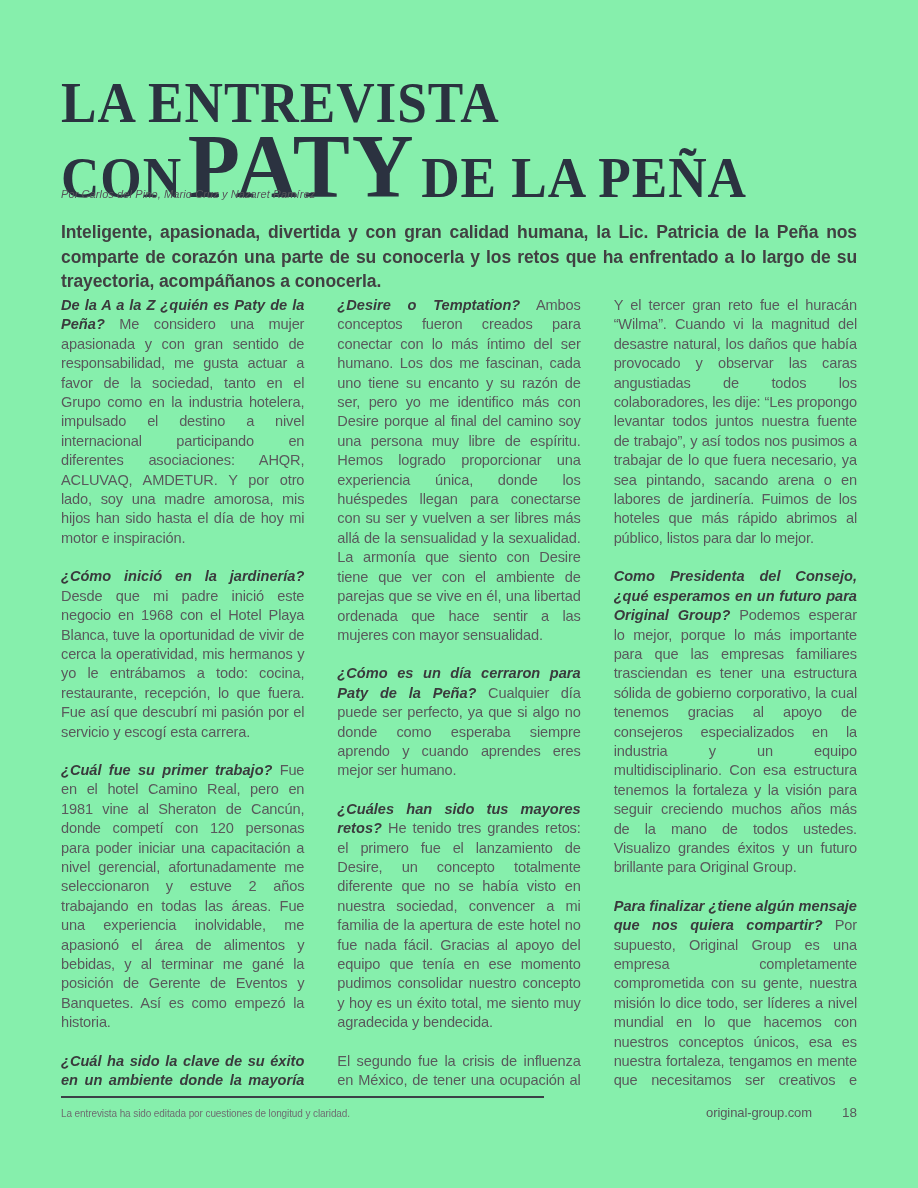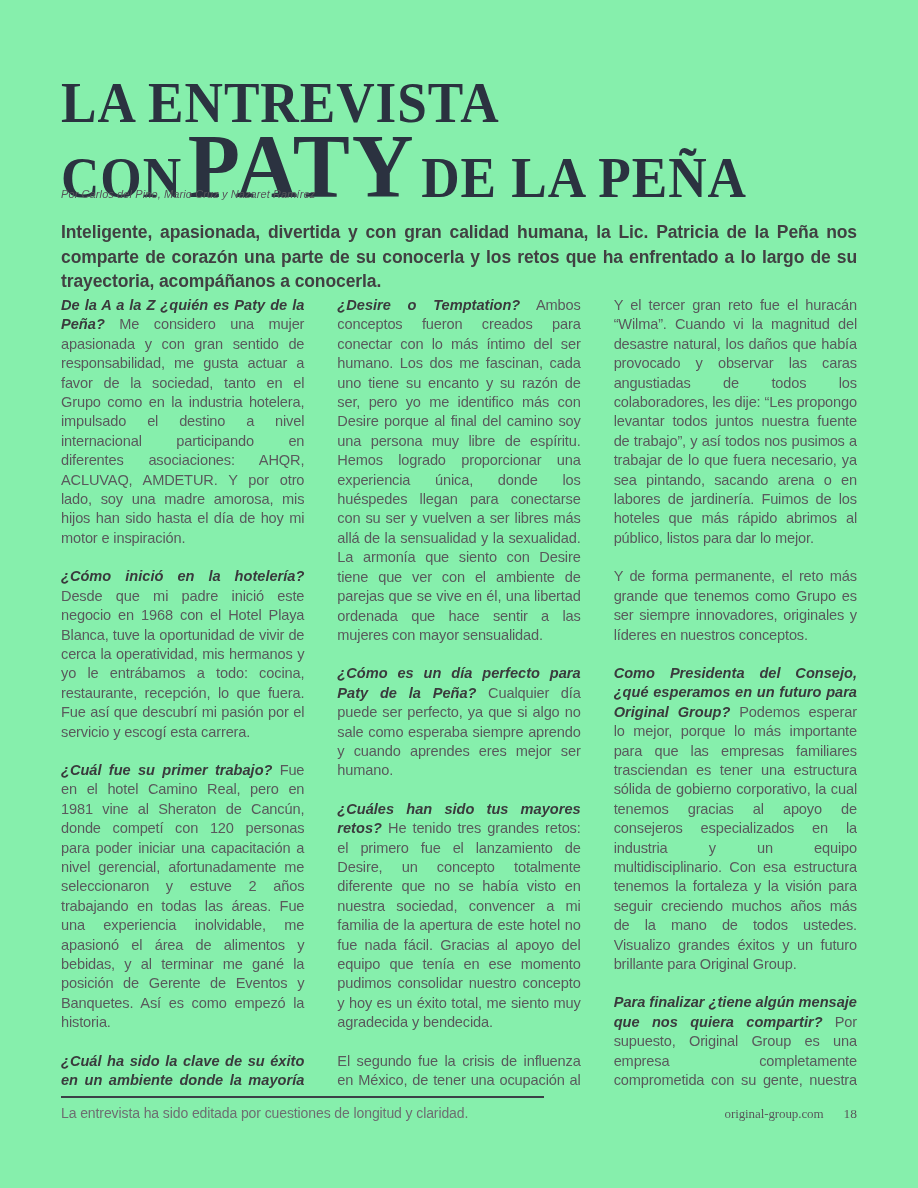--- a/index.html
+++ b/index.html
@@ -59,57 +59,56 @@
 
   
   .footer-rule {
     position: absolute; left: 61px; top: 1096px;
     width: 483px; height: 2px; background: #3b4046;
   }
   .footer-row {
     position: absolute; left: 61px; right: 61px; top: 1105px;
     display: flex; justify-content: space-between; align-items: baseline;
   }
-  .footer-note { font-size: 14px; color: #6d6e71; letter-spacing: -0.1px; }
-  .footer-right { display: flex; align-items: baseline; gap: 20px; font-family: Liberation Serif, serif; }
+  .footer-note { font-size: 10px; color: #6d6e71; letter-spacing: -0.1px; }
+  .footer-right { display: flex; align-items: baseline; gap: 30px; }
   .footer-site { font-size: 13px; color: #58595b; letter-spacing: -0.1px; }
   .footer-page { font-size: 13.5px; color: #58595b; }
 </style>
 </head>
 <body>
 
 <div class="page">
 
   <div class="masthead">
     <div class="title-line1">LA ENTREVISTA</div>
     <div class="title-line2"><span>CON</span><span class="big-name">PATY</span><span>DE LA PEÑA</span></div>
   </div>
   <div class="byline">Por Carlos del Pino, Mario Cruz y Nazaret Ramírez</div>
 
   <p class="intro">Inteligente, apasionada, divertida y con gran calidad humana, la Lic. Patricia de la Peña nos comparte de corazón una parte de su conocerla y los retos que ha enfrentado a lo largo de su trayectoria, acompáñanos a conocerla.</p>
 
   <div class="columns">
 
     <div class="col">
       <p class="qa"><span class="q">De la A a la Z ¿quién es Paty de la Peña?</span> <span>Me considero una mujer apasionada y con gran sentido de responsabilidad, me gusta actuar a favor de la sociedad, tanto en el Grupo como en la industria hotelera, impulsado el destino a nivel internacional participando en diferentes asociaciones: AHQR, ACLUVAQ, AMDETUR. Y por otro lado, soy una madre amorosa, mis hijos han sido hasta el día de hoy mi motor e inspiración.</span></p>
-      <p class="qa"><span class="q">¿Cómo inició en la hotelería?</span> <span>Desde que mi padre inició este negocio en 1968 con el Hotel Playa Blanca, tuve la oportunidad de vivir de cerca la operatividad, mis hermanos y yo le entrábamos a todo: cocina, restaurante, recepción, lo que fuera. Fue así que descubrí mi pasión por el servicio y escogí esta carrera.</span></p>
+      <p class="qa"><span class="q">¿Cómo inició en la jardinería?</span> <span>Desde que mi padre inició este negocio en 1968 con el Hotel Playa Blanca, tuve la oportunidad de vivir de cerca la operatividad, mis hermanos y yo le entrábamos a todo: cocina, restaurante, recepción, lo que fuera. Fue así que descubrí mi pasión por el servicio y escogí esta carrera.</span></p>
       <p class="qa"><span class="q">¿Cuál fue su primer trabajo?</span> <span>Fue en el hotel Camino Real, pero en 1981 vine al Sheraton de Cancún, donde competí con 120 personas para poder iniciar una capacitación a nivel gerencial, afortunadamente me seleccionaron y estuve 2 años trabajando en todas las áreas. Fue una experiencia inolvidable, me apasionó el área de alimentos y bebidas, y al terminar me gané la posición de Gerente de Eventos y Banquetes. Así es como empezó la historia.</span></p>
       <p class="qa"><span class="q">¿Cuál ha sido la clave de su éxito en un ambiente donde la mayoría son hombres?</span> <span>Considero que ha sido mi competitividad, la pasión y el amor al turismo. Sin duda te ganas el respeto cuando eres capaz y se dan cuenta que conoces del tema, me encanta competir, desde mi punto de vista hombres y mujeres tenemos las mismas capacidades.</span></p>
     </div>
 
     <div class="col">
       <p class="qa"><span class="q">¿Desire o Temptation?</span> <span>Ambos conceptos fueron creados para conectar con lo más íntimo del ser humano. Los dos me fascinan, cada uno tiene su encanto y su razón de ser, pero yo me identifico más con Desire porque al final del camino soy una persona muy libre de espíritu. Hemos logrado proporcionar una experiencia única, donde los huéspedes llegan para conectarse con su ser y vuelven a ser libres más allá de la sensualidad y la sexualidad. La armonía que siento con Desire tiene que ver con el ambiente de parejas que se vive en él, una libertad ordenada que hace sentir a las mujeres con mayor sensualidad.</span></p>
-      <p class="qa"><span class="q">¿Cómo es un día perfecto para Paty de la Peña?</span> <span>Cualquier día puede ser perfecto, ya que si algo no sale como esperaba siempre aprendo y cuando aprendes eres mejor ser humano.</span></p>
+      <p class="qa"><span class="q">¿Cómo es un día cerraron para Paty de la Peña?</span> <span>Cualquier día puede ser perfecto, ya que si algo no donde como esperaba siempre aprendo y cuando aprendes eres mejor ser humano.</span></p>
       <p class="qa"><span class="q">¿Cuáles han sido tus mayores retos?</span> <span>He tenido tres grandes retos: el primero fue el lanzamiento de Desire, un concepto totalmente diferente que no se había visto en nuestra sociedad, convencer a mi familia de la apertura de este hotel no fue nada fácil. Gracias al apoyo del equipo que tenía en ese momento pudimos consolidar nuestro concepto y hoy es un éxito total, me siento muy agradecida y bendecida.</span></p>
       <p class="qa"><span>El segundo fue la crisis de influenza en México, de tener una ocupación al 100% de repente nos quedamos al 10%, debido a que se cerraron las fronteras y aeropuertos. Son momentos donde no puedes esperar a ver qué pasa, tienes que tomar decisiones porque somos una fuente de empleo para muchas familias. Para conservar a todo nuestro equipo, decidimos bajar con días solidarios la nómina de todos, la gente aceptó feliz y salimos adelante.</span></p>
     </div>
 
     <div class="col">
       <p class="qa"><span>Y el tercer gran reto fue el huracán “Wilma”. Cuando vi la magnitud del desastre natural, los daños que había provocado y observar las caras angustiadas de todos los colaboradores, les dije: “Les propongo levantar todos juntos nuestra fuente de trabajo”, y así todos nos pusimos a trabajar de lo que fuera necesario, ya sea pintando, sacando arena o en labores de jardinería. Fuimos de los hoteles que más rápido abrimos al público, listos para dar lo mejor.</span></p>
-      <p class="qa"><span>Y de forma permanente, el reto más grande que tenemos como Grupo es ser siempre innovadores, originales y líderes en nuestros conceptos.</span></p>
       <p class="qa"><span class="q">Como Presidenta del Consejo, ¿qué esperamos en un futuro para Original Group?</span> <span>Podemos esperar lo mejor, porque lo más importante para que las empresas familiares trasciendan es tener una estructura sólida de gobierno corporativo, la cual tenemos gracias al apoyo de consejeros especializados en la industria y un equipo multidisciplinario. Con esa estructura tenemos la fortaleza y la visión para seguir creciendo muchos años más de la mano de todos ustedes. Visualizo grandes éxitos y un futuro brillante para Original Group.</span></p>
       <p class="qa"><span class="q">Para finalizar ¿tiene algún mensaje que nos quiera compartir?</span> <span>Por supuesto, Original Group es una empresa completamente comprometida con su gente, nuestra misión lo dice todo, ser líderes a nivel mundial en lo que hacemos con nuestros conceptos únicos, esa es nuestra fortaleza, tengamos en mente que necesitamos ser creativos e innovadores y trabajar con responsabilidad. Si continuamos siendo este gran equipo seguiremos creciendo y cosechando éxitos.</span></p>
     </div>
 
   </div>
 
   <div class="footer-rule"></div>
   <div class="footer-row">
     <span class="footer-note">La entrevista ha sido editada por cuestiones de longitud y claridad.</span>
     <span class="footer-right">

